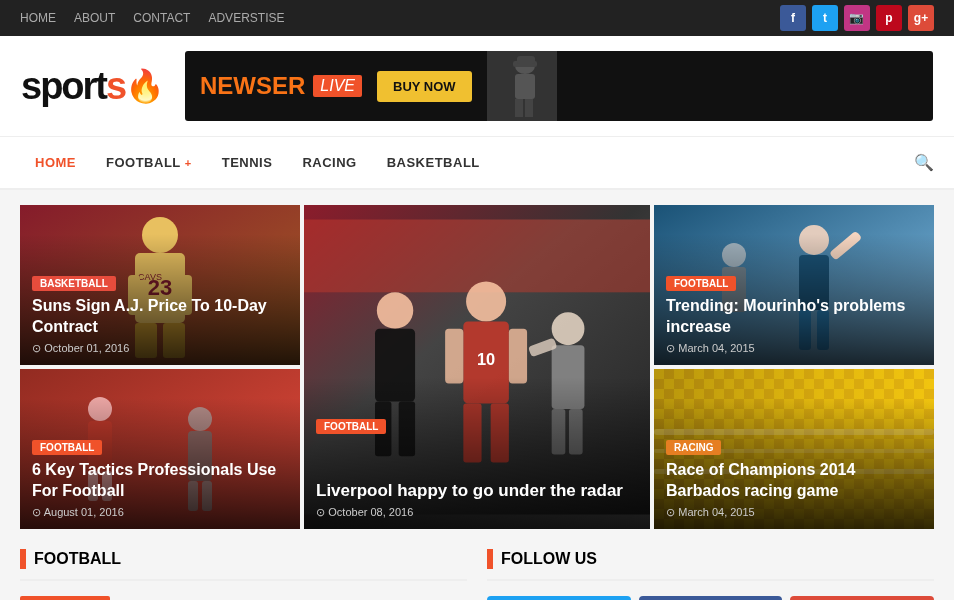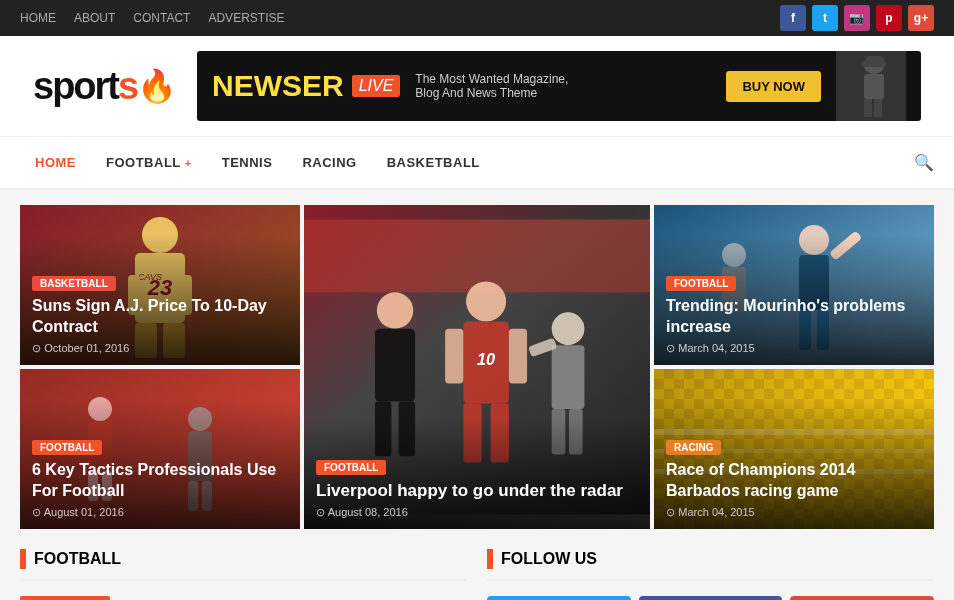--- a/index.html
+++ b/index.html
@@ -11,66 +11,66 @@
     .top-nav-links a { color: #aaa; text-decoration: none; font-size: 12px; text-transform: uppercase; }
     .social-icons { display: flex; gap: 6px; }
     .social-icon { width: 26px; height: 26px; border-radius: 3px; display: flex; align-items: center; justify-content: center; color: #fff; font-size: 12px; font-weight: bold; cursor: pointer; }
     .si-fb { background: #3b5998; }
     .si-tw { background: #1da1f2; }
     .si-ig { background: #c13584; }
     .si-pi { background: #bd081c; }
     .si-gp { background: #dd4b39; }
 
     
-    .header { background: #fff; padding: 15px 33px; display: flex; align-items: center; gap: 20px; }
+    .header { background: #fff; padding: 15px 21px; display: flex; align-items: center; gap: 20px; }
     .logo { display: flex; align-items: center; }
     .logo-text { font-size: 38px; font-weight: 900; color: #111; letter-spacing: -2px; }
     .logo-text span { color: #f0522a; }
     .logo-flame { font-size: 32px; }
     .ad-banner { flex: 1; background: #111; height: 70px; display: flex; align-items: center; padding: 0 15px; gap: 15px; border-radius: 3px; }
     .newser-live { display: flex; align-items: center; gap: 8px; }
-    .newser-bold { color: #fde047; font-size: 30px; font-weight: 900; text-transform: uppercase; text-align: right; }
+    .newser-bold { color: #f97316; font-size: 24px; font-weight: 900; text-transform: uppercase; text-align: right; }
     .live-badge { background: #f0522a; color: #fff; font-size: 16px; font-style: italic; padding: 2px 7px; border-radius: 2px; }
     .ad-text { color: #ccc; font-size: 12px; flex: 1; }
     .buy-btn { background: #f0c030; color: #111; font-weight: bold; padding: 8px 16px; border: none; border-radius: 3px; cursor: pointer; font-size: 13px; }
     .ad-img { width: 70px; height: 70px; background: linear-gradient(135deg, #333 0%, #555 100%); display: flex; align-items: center; justify-content: center; color: #aaa; font-size: 10px; overflow: hidden; }
 
     
     .main-nav { background: #fff; border-top: 1px solid #eee; border-bottom: 2px solid #eee; padding: 0 20px; display: flex; align-items: center; }
     .nav-links { display: flex; align-items: center; flex: 1; }
     .nav-link { padding: 16px 15px; text-decoration: none; font-size: 13px; font-weight: bold; text-transform: uppercase; color: #333; letter-spacing: 0.5px; display: flex; align-items: center; gap: 4px; }
     .nav-link.active { color: #f0522a; }
     .nav-plus { color: #f0522a; font-size: 11px; }
     .nav-search { padding: 16px 0; cursor: pointer; color: #333; font-size: 16px; }
 
     
     .content { padding: 15px 20px; }
 
     
     .grid-main { display: grid; grid-template-columns: 280px 1fr 280px; grid-template-rows: 160px 160px; gap: 4px; margin-bottom: 20px; }
     .grid-item { position: relative; overflow: hidden; cursor: pointer; }
     .grid-item-tall { grid-row: 1 / 3; }
-    .img-placeholder { width: 100%; height: 100%; display: flex; align-items: center; justify-content: center; font-style: italic; }
+    .img-placeholder { width: 100%; height: 100%; display: flex; align-items: center; justify-content: center; }
     .bg-cavs { background: linear-gradient(135deg, #8B1C2B 0%, #6D1525 40%, #C0A030 100%); }
     .bg-liverpool { background: linear-gradient(135deg, #8B1C2B 0%, #333 50%, #666 100%); }
     .bg-mourinho { background: linear-gradient(135deg, #1a5276 0%, #2e86c1 50%, #85c1e9 100%); }
     .bg-tactics { background: linear-gradient(135deg, #922b21 0%, #c0392b 50%, #e74c3c 100%); }
     .bg-racing { background: linear-gradient(135deg, #7d6608 0%, #d4ac0d 60%, #f1c40f 100%); }
 
     .overlay-caption { position: absolute; bottom: 0; left: 0; right: 0; background: linear-gradient(transparent, rgba(0,0,0,0.8)); padding: 40px 12px 10px; color: #fff; }
     .overlay-caption .badge { display: inline-block; padding: 2px 8px; font-size: 10px; font-weight: bold; text-transform: uppercase; border-radius: 2px; margin-bottom: 5px; }
     .badge-basketball { background: #e74c3c; }
     .badge-football { background: #f0522a; }
     .badge-racing { background: #e67e22; }
     .overlay-caption h3 { font-size: 16px; color: #fff; line-height: 1.3; margin-bottom: 4px; }
     .overlay-caption .date { font-size: 11px; color: #ccc; }
     .overlay-caption .date::before { content: "⊙ "; }
 
     
-    .overlay-caption-lg h3 { font-size: 17px; }
+    .overlay-caption-lg h3 { font-size: 17px; margin-top: 41px; }
 
     
     .bottom-section { display: grid; grid-template-columns: 1fr 1fr; gap: 20px; }
     .section-title { display: flex; align-items: center; gap: 8px; font-size: 16px; font-weight: bold; text-transform: uppercase; margin-bottom: 15px; padding-bottom: 10px; border-bottom: 2px solid #eee; }
     .section-title .accent { width: 6px; height: 20px; background: #f0522a; display: inline-block; }
 
     .article-row { display: flex; gap: 12px; margin-bottom: 12px; align-items: flex-start; }
     .article-thumb { width: 90px; height: 65px; flex-shrink: 0; overflow: hidden; border-radius: 2px; }
 
     
@@ -104,21 +104,20 @@
     <span class="logo-text">
       sport<span>s</span>
     </span>
     <span class="logo-flame">🔥</span>
   </div>
   <div class="ad-banner">
     <div class="newser-live">
       <span class="newser-bold">NEWSER</span>
       <span class="live-badge">LIVE</span>
     </div>
-    <div class="ad-text">The Most Wanted Magazine,<br>Blog And News Theme</div>
     <button class="buy-btn">BUY NOW</button>
     <div class="ad-img">
       <svg width="70" height="70" viewBox="0 0 70 70">
         <rect width="70" height="70" fill="#333"></rect>
 
         <ellipse cx="38" cy="15" rx="10" ry="8" fill="#555"></ellipse>
         <rect x="26" y="10" width="24" height="6" rx="2" fill="#444"></rect>
         <rect x="30" y="5" width="18" height="8" rx="3" fill="#444"></rect>
         <rect x="28" y="23" width="20" height="25" rx="3" fill="#555"></rect>
         <rect x="28" y="48" width="8" height="18" fill="#444"></rect>
@@ -234,21 +233,21 @@
           <rect x="272" y="138" width="36" height="70" rx="4" fill="#888" opacity="0.9"></rect>
           <rect x="272" y="208" width="15" height="50" rx="3" fill="#777" opacity="0.9"></rect>
           <rect x="291" y="208" width="15" height="50" rx="3" fill="#777" opacity="0.9"></rect>
 
           <rect x="246" y="140" width="30" height="12" rx="4" fill="#e0d0c0" opacity="0.8" transform="rotate(-20 246 140)"></rect>
         </svg>
       </div>
       <div class="overlay-caption overlay-caption-lg">
         <span class="badge badge-football">FOOTBALL</span>
         <h3>Liverpool happy to go under the radar</h3>
-        <div class="date">August 08, 2016</div>
+        <div class="date">October 08, 2016</div>
       </div>
     </div>
 
     <div class="grid-item" style="grid-column:3; grid-row:1;">
       <div class="img-placeholder bg-mourinho" style="position:relative; height:100%;">
         <svg viewBox="0 0 280 160" width="280" height="160">
           <defs>
             <linearGradient id="mou-grad" x1="0" y1="0" x2="1" y2="1">
               <stop offset="0%" stop-color="#1a5276"></stop>
               <stop offset="100%" stop-color="#85c1e9"></stop>

